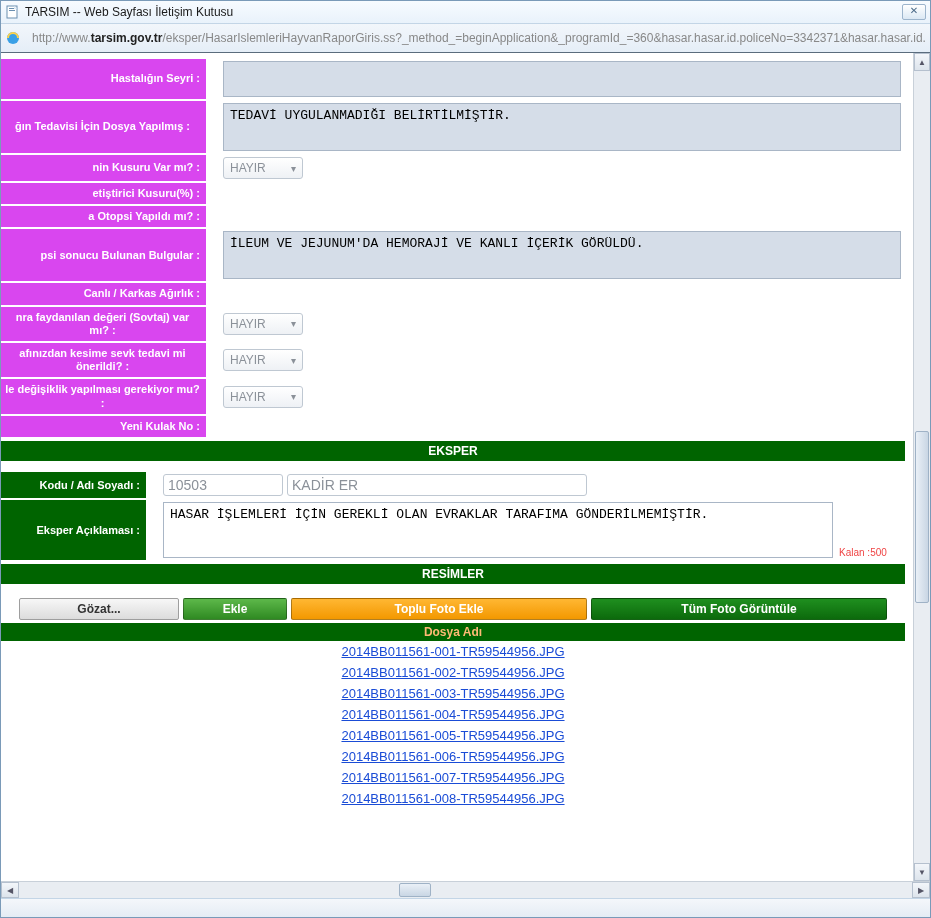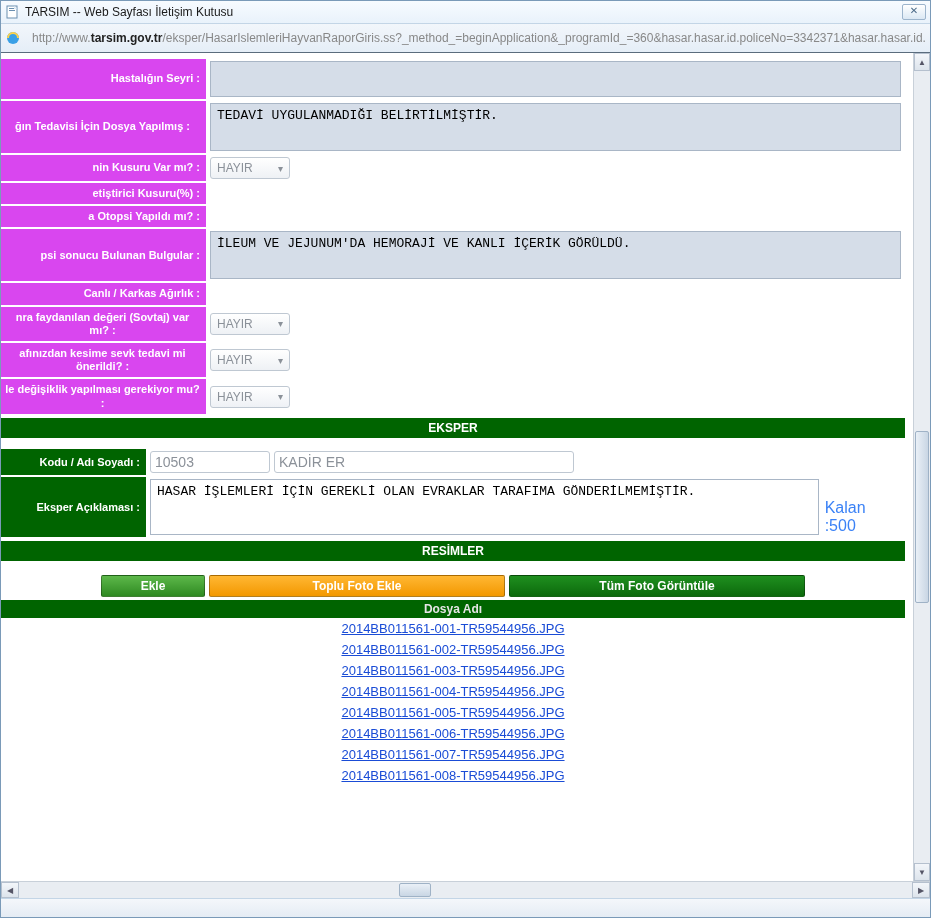--- a/index.html
+++ b/index.html
@@ -104,20 +104,21 @@
     align-items: center;
     justify-content: flex-end;
     line-height: 1.2;
   }
   .label.centered { justify-content:center; text-align:center; }
   .field {
     flex: 1;
     padding: 2px 4px;
     display: flex;
     align-items: center;
+    margin-left: 13px;
   }
   .textarea {
     width: 100%;
     background: #d5dde8;
     border: 1px solid #a9b6c6;
     font-family: "Courier New", monospace;
     font-size: 13px;
     padding: 4px 6px;
     box-sizing: border-box;
     resize: none;
@@ -167,37 +168,37 @@
   .eksper-row .label2 {
     background:#006400;color:#fff;font-weight:bold;font-size:11px;
     width:145px;min-width:145px;display:flex;align-items:center;justify-content:flex-end;
     padding:4px 6px;box-sizing:border-box;
   }
   .input {
     border:1px solid #bfc8d2;background:#fff;height:22px;padding:2px 4px;
     font-size:14px;color:#8b9199;box-sizing:border-box;border-radius:3px;
   }
   .kalan {
-    font-size:16px;color:#3b82f6;padding-left:6px;display:flex;align-items:flex-end;height:56px;
+    font-size:10px;color:#ef4444;padding-left:6px;display:flex;align-items:flex-end;height:56px;
   }
   .btnbar {
     display:flex;gap:4px;justify-content:center;padding:3px 4px;
   }
   .btn {
     display:inline-flex;align-items:center;justify-content:center;
     height:22px;padding:0 14px;font-size:12px;font-weight:bold;color:#fff;
     border:1px solid rgba(0,0,0,0.3);border-radius:2px;cursor:pointer;
     box-sizing:border-box;
   }
   .btn.gray { background:linear-gradient(#f7f7f7,#dcdcdc);color:#333;width:160px;border-color:#9e9e9e; }
   .btn.green { background:linear-gradient(#5db84a,#2f8a22);width:104px; }
   .btn.orange { background:linear-gradient(#ffb733,#f39800);width:296px; }
   .btn.darkgreen { background:linear-gradient(#1f8f1f,#0c6a0c);width:296px; }
   .table-header {
-    background:#006400;color:#e5e5e5;font-weight:bold;text-align:center;padding:2px 0;font-size:12px;
+    background:#006400;color:#fdba74;font-weight:bold;text-align:center;padding:2px 0;font-size:12px;
   }
   .file-list { }
   .file-list a {
     display:block;text-align:center;color:#1a4cd6;text-decoration:underline;
     padding:3px 0;font-size:13px;
   }
   .right-scroll {
     width:16px;background:#e9edf2;border-left:1px solid #c8d0d9;position:relative;
     display:flex;flex-direction:column;
   }
@@ -323,20 +324,24 @@
 
       <div class="row">
         <div class="label centered">le değişiklik yapılması gerekiyor mu? :</div>
         <div class="field">
             <div class="dropdown">
               <span>HAYIR</span>
             </div>
           </div>
       </div>
 
+      <div class="row">
+        <div class="label">Yeni Kulak No :</div>
+        <div class="field"></div>
+      </div>
 
       <div class="section-header">EKSPER</div>
 
       <div class="eksper-row">
         <div class="label2">Kodu / Adı Soyadı :</div>
         <div class="field" style="gap:4px;">
           <input class="input" style="width: 120px;" value="10503">
           <input class="input" style="width: 300px;" value="KADİR ER">
         </div>
       </div>
@@ -345,20 +350,21 @@
         <div class="label2">Eksper Açıklaması :</div>
         <div class="field" style="align-items:flex-start;">
           <textarea class="textarea white" style="width: 670px;">HASAR İŞLEMLERİ İÇİN GEREKLİ OLAN EVRAKLAR TARAFIMA GÖNDERİLMEMİŞTİR.</textarea>
           <span class="kalan">Kalan :500</span>
         </div>
       </div>
 
       <div class="section-header">RESİMLER</div>
 
       <div class="btnbar">
+        <div class="btn gray">Gözat...</div>
         <div class="btn green">Ekle</div>
         <div class="btn orange">Toplu Foto Ekle</div>
         <div class="btn darkgreen">Tüm Foto Görüntüle</div>
       </div>
 
       <div class="table-header">Dosya Adı</div>
       <div class="file-list">
         <a href="#">2014BB011561-001-TR59544956.JPG</a>
         <a href="#">2014BB011561-002-TR59544956.JPG</a>
         <a href="#">2014BB011561-003-TR59544956.JPG</a>

